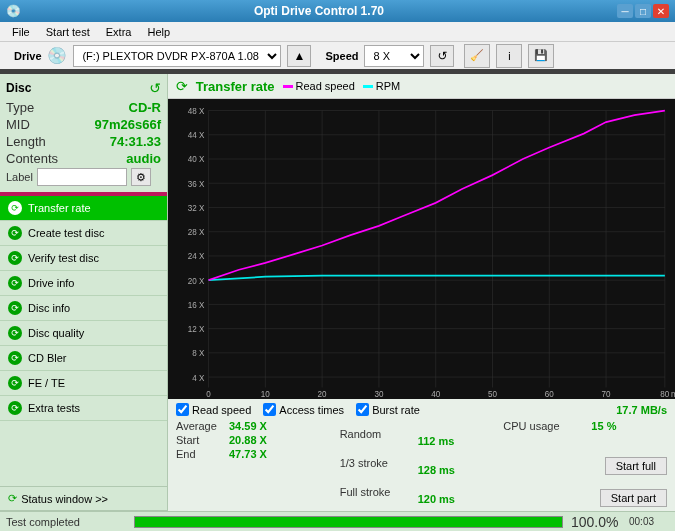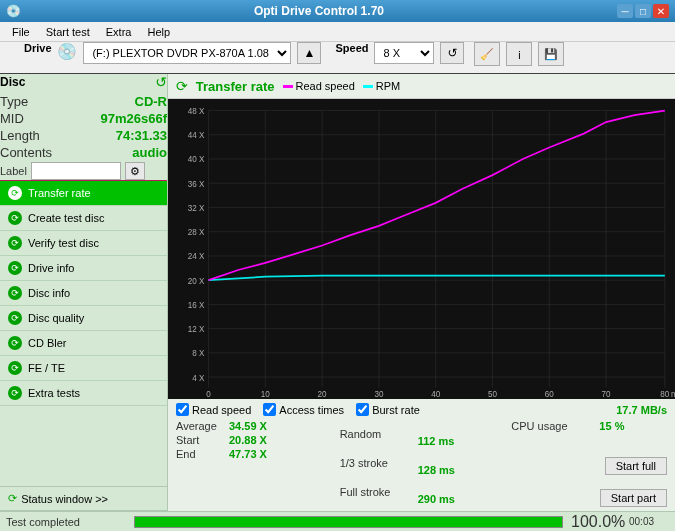--- a/index.html
+++ b/index.html
@@ -48,24 +48,24 @@
       padding: 2px 8px;
       cursor: pointer;
       font-size: 11px;
     }
 
     
     #drive-bar {
       background: #f0f0f0;
       height: 32px;
       display: flex;
-      align-items: flex-start;
-      padding: 0 24px;
+      align-items: center;
+      padding: 0 14px;
       gap: 6px;
-      border-bottom: 1px solid #404040;
+      border-bottom: 5px solid #404040;
     }
     #drive-label { font-size: 11px; font-weight: bold; }
     #drive-select {
       height: 22px;
       font-size: 11px;
       border: 1px solid #aaa;
       background: white;
       padding: 0 4px;
       min-width: 180px;
     }
@@ -105,21 +105,22 @@
     #sidebar {
       width: 168px;
       background: #d4e8d4;
       border-right: 1px solid #b0c8b0;
       display: flex;
       flex-direction: column;
     }
 
     
     #disc-panel {
-      border-bottom: 1px solid #be185d;
+      padding: 6px;
+      border-bottom: 4px solid #be185d;
     }
     #disc-header {
       display: flex;
       justify-content: space-between;
       align-items: center;
       margin-bottom: 4px;
     }
     #disc-title { font-weight: bold; font-size: 12px; }
     .disc-row {
       display: flex;
@@ -259,21 +260,21 @@
       display: flex;
       gap: 8px;
       margin-bottom: 2px;
       font-size: 11px;
       align-items: center;
     }
     .stat-label { color: #333; width: 45px; }
     .stat-val { color: #00a000; font-weight: bold; width: 55px; }
     .stat-label2 { color: #333; width: 70px; }
     .stat-val2 { color: #00a000; font-weight: bold; width: 50px; margin-top: 15px; }
-    .stat-label3 { color: #333; width: 80px; margin-left: 8px; }
+    .stat-label3 { color: #333; width: 80px; }
     .stat-val3 { color: #00a000; font-weight: bold; width: 35px; }
 
     .start-btn {
       padding: 2px 10px;
       background: #e8e8e8;
       border: 1px solid #aaa;
       cursor: pointer;
       font-size: 11px;
       white-space: nowrap;
     }
@@ -292,21 +293,21 @@
     #progress-container {
       flex: 1;
       height: 12px;
       background: #aaa;
       border: 1px solid #888;
     }
     #progress-bar {
       height: 100%;
       background: #00c000;
     }
-    #progress-text { font-size: 16px; color: #333; width: 50px; text-align: right; }
+    #progress-text { font-size: 14px; color: #333; width: 50px; }
     #time-text { font-size: 10px; color: #333; width: 40px; }
   </style>
 </head>
 <body>
 
 <div id="title-bar">
   <div id="title-bar-left">
     <span id="title-bar-icon">💿</span>
   </div>
   <span id="title-text">Opti Drive Control 1.70</span>
@@ -528,21 +529,21 @@
           <div class="stat-row">
             <span class="stat-label2">Random</span>
             <span class="stat-val2">112 ms</span>
           </div>
           <div class="stat-row">
             <span class="stat-label2">1/3 stroke</span>
             <span class="stat-val2">128 ms</span>
           </div>
           <div class="stat-row">
             <span class="stat-label2">Full stroke</span>
-            <span class="stat-val2">290 ms</span>
+            <span class="stat-val2">120 ms</span>
           </div>
         </div>
 
         <div class="stats-col" style="display:flex; flex-direction:column; justify-content:space-between;">
           <div class="stat-row">
             <span class="stat-label3">CPU usage</span>
             <span class="stat-val3">15 %</span>
           </div>
           <div style="display:flex; flex-direction:column; gap:14px; align-items:flex-end;">
             <button class="start-btn">Start full</button>

